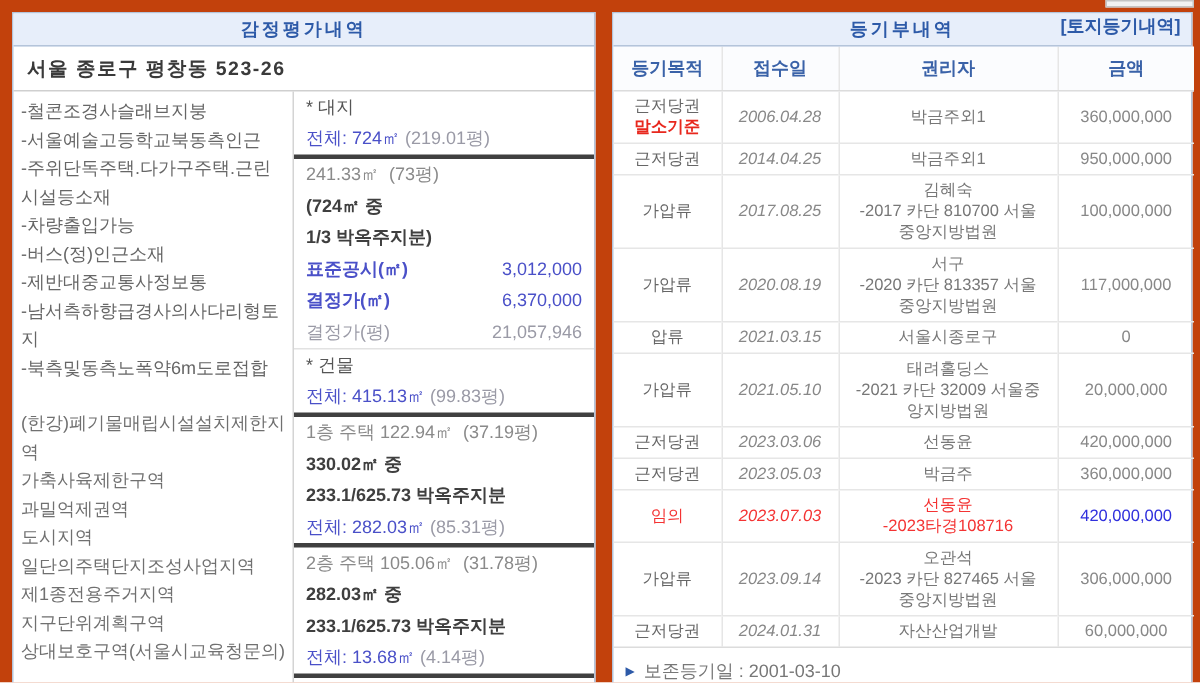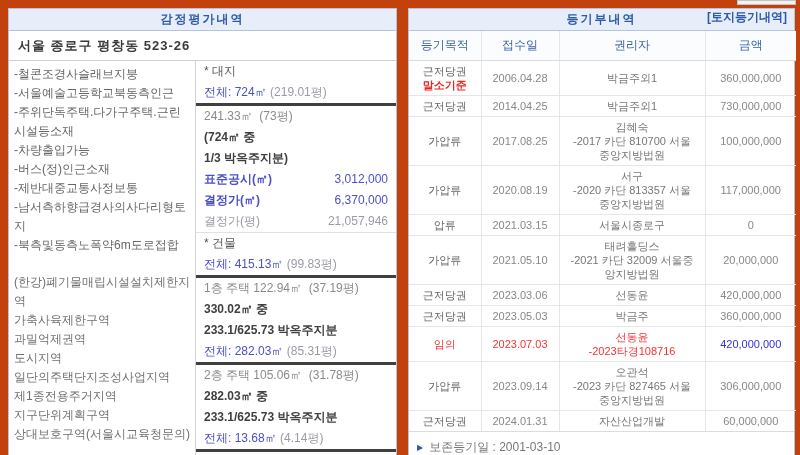--- a/index.html
+++ b/index.html
@@ -37,28 +37,28 @@
   .ln.kv { display:flex; justify-content:space-between; }
   .ln.kv.blue .k, .ln.kv.blue .v { color:#4a50c8; }
   .ln.kv.blue .k { font-weight:bold; }
   .ln.kv.gy .k, .ln.kv.gy .v { color:#9a9aa6; }
   .ln.kv .v { text-align:right; }
   .ln.divider { border-bottom:1px solid #e2e2e2; }
 
   
   .p-right { left:408px; width:387px; }
   table.reg { width:100%; border-collapse:collapse; table-layout:fixed; }
-  table.reg th { background:#fbfcfe; color:#3a62a8; font-weight:normal; font-size:12px;
+  table.reg th { background:#fbfcfe; color:#3a62a8; font-weight:bold; font-size:12px;
     padding:6px 2px; border-bottom:1px solid #dcdcdc; }
   table.reg td { font-size:11px; line-height:14px; text-align:center; vertical-align:middle;
     padding:3px 2px; border-top:1px solid #e6e6e6; }
   table.reg tr:first-child td { border-top:none; }
   table.reg th + th, table.reg td + td { border-left:1px solid #e6e6e6; }
   td.purpose { color:#666; }
-  td.date { color:#888; }
+  td.date { color:#888;font-style:italic; }
   td.holder { color:#777; white-space:pre-line; }
   td.amount { color:#888; }
   .p2 { display:block; color:#e8281e; font-weight:bold; }
   .p2:empty { display:none; }
   tr.red-row td.purpose, tr.red-row td.date, tr.red-row td.holder { color:#f43333; }
   tr.red-row td.amount { color:#3030dd; }
   .reg-footer { border-top:1px solid #dcdcdc; padding:7px 8px 8px 8px; font-size:12px; color:#777;
     display:flex; align-items:center; gap:6px; }
   .arrow { color:#2d5aa8; font-size:8px; line-height:1; }
 </style>
@@ -155,21 +155,21 @@
         <tr>
           <td class="purpose"><span>근저당권</span><span class="p2">말소기준</span></td>
           <td class="date">2006.04.28</td>
           <td class="holder">박금주외1</td>
           <td class="amount">360,000,000</td>
         </tr>
         <tr>
           <td class="purpose">근저당권</td>
           <td class="date">2014.04.25</td>
           <td class="holder">박금주외1</td>
-          <td class="amount">730,000,000</td>
+          <td class="amount">950,000,000</td>
         </tr>
         <tr>
           <td class="purpose">가압류</td>
           <td class="date">2017.08.25</td>
           <td class="holder">김혜숙
 -2017 카단 810700 서울
 중앙지방법원</td>
           <td class="amount">100,000,000</td>
         </tr>
         <tr>

